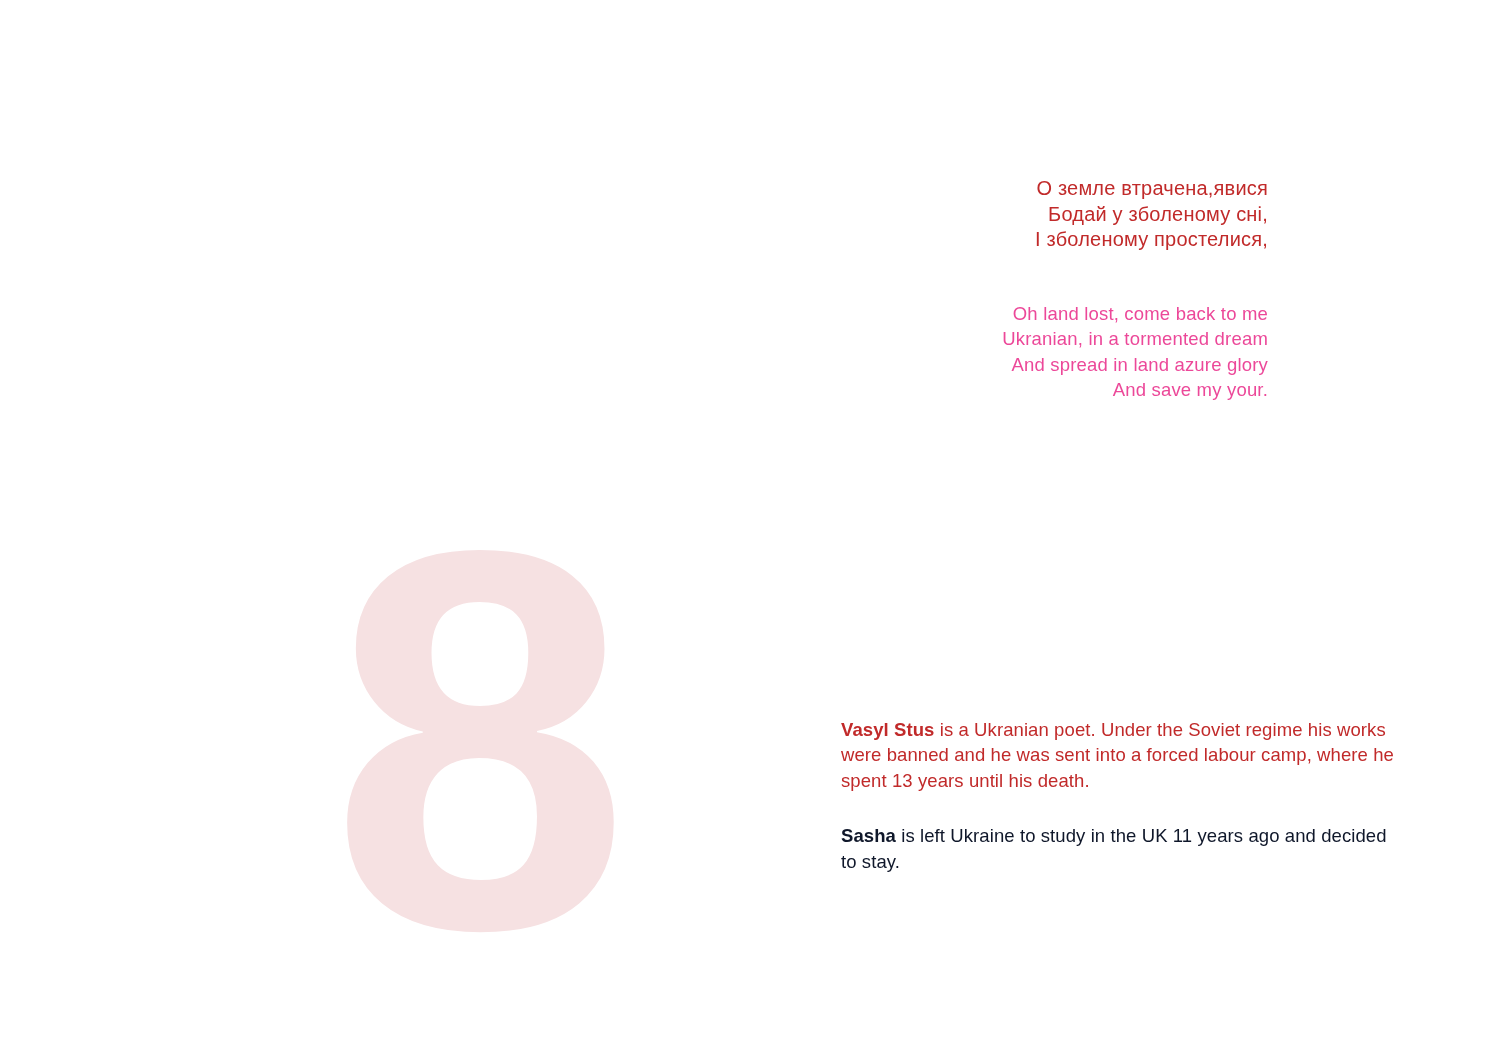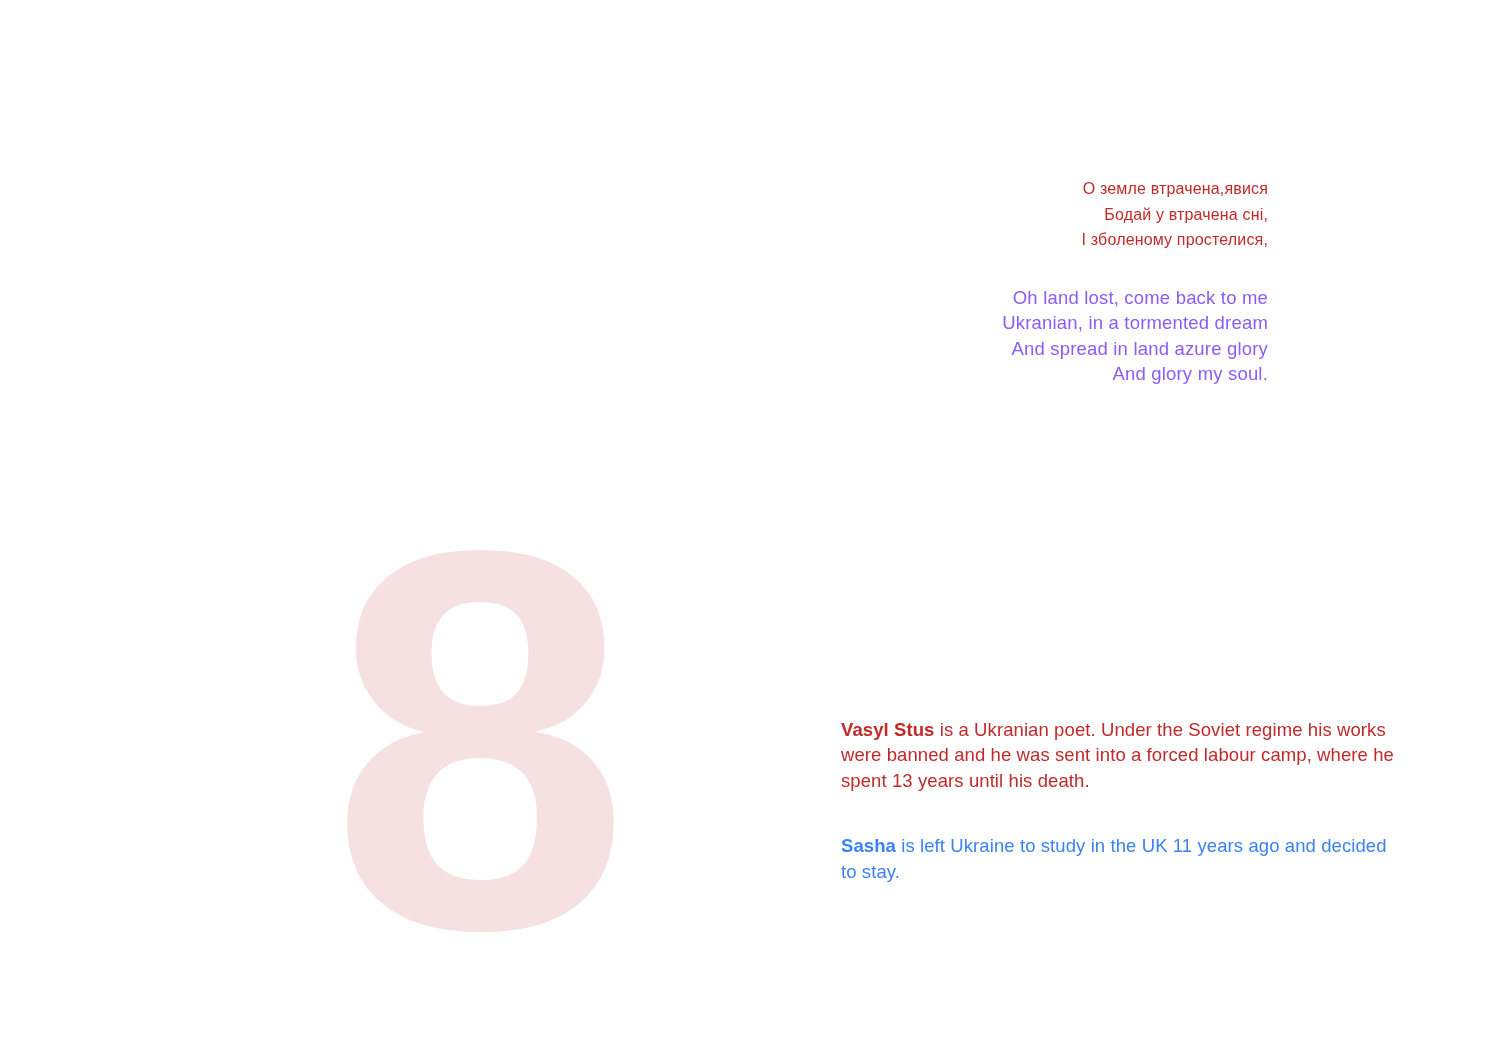--- a/index.html
+++ b/index.html
@@ -39,73 +39,73 @@
   
   .poem-block {
     position: absolute;
     right: 232px;
     top: 176px;
     width: 520px;
     text-align: right;
   }
   .poem-original {
     color: #c12a2a;
-    font-size: 16px;
+    font-size: 20px;
     line-height: 25.5px;
     letter-spacing: 0.01em;
   }
   .poem-original div { white-space: pre; }
 
   .poem-translation {
-    margin-top: 32px;
-    color: #8b5cf6;
+    margin-top: 48px;
+    color: #ec4899;
     font-size: 18.5px;
     line-height: 25.5px;
     letter-spacing: 0.01em;
   }
   .poem-translation div { white-space: pre; }
 
   
   .bios-block {
     position: absolute;
     left: 841px;
     top: 698px;
     width: 560px;
     text-align: left;
   }
   .bio {
     font-size: 18.5px;
     line-height: 25.5px;
     letter-spacing: 0.005em;
   }
   .bio.primary { color: #c12a2a; }
-  .bio.secondary { color: #3b82f6; margin-top: 40px; }
+  .bio.secondary { color: #0f172a; margin-top: 30px; }
   .bio .name {
     font-weight: 700;
   }
   .bio .body { font-weight: 400; }
 </style>
 </head>
 <body>
 
 <div class="page">
 
   <div class="big-number">8</div>
 
   <div class="poem-block">
     <div class="poem-original">
       <div>О земле втрачена,явися</div>
-      <div>Бодай у втрачена сні,</div>
+      <div>Бодай у зболеному сні,</div>
       <div>І зболеному простелися,</div>
     </div>
     <div class="poem-translation">
       <div>Oh land lost, come back to me</div>
       <div>Ukranian, in a tormented dream</div>
       <div>And spread in land azure glory</div>
-      <div>And glory my soul.</div>
+      <div>And save my your.</div>
     </div>
   </div>
 
   <div class="bios-block">
     <p class="bio primary">
       <span class="name">Vasyl Stus</span><span class="body"> is a Ukranian poet. Under the Soviet regime his works were banned and he was sent into a forced labour camp, where he spent 13 years until his death.</span>
     </p>
     <p class="bio secondary">
       <span class="name">Sasha</span><span class="body"> is left Ukraine to study in the UK 11 years ago and decided to stay.</span>
     </p>

